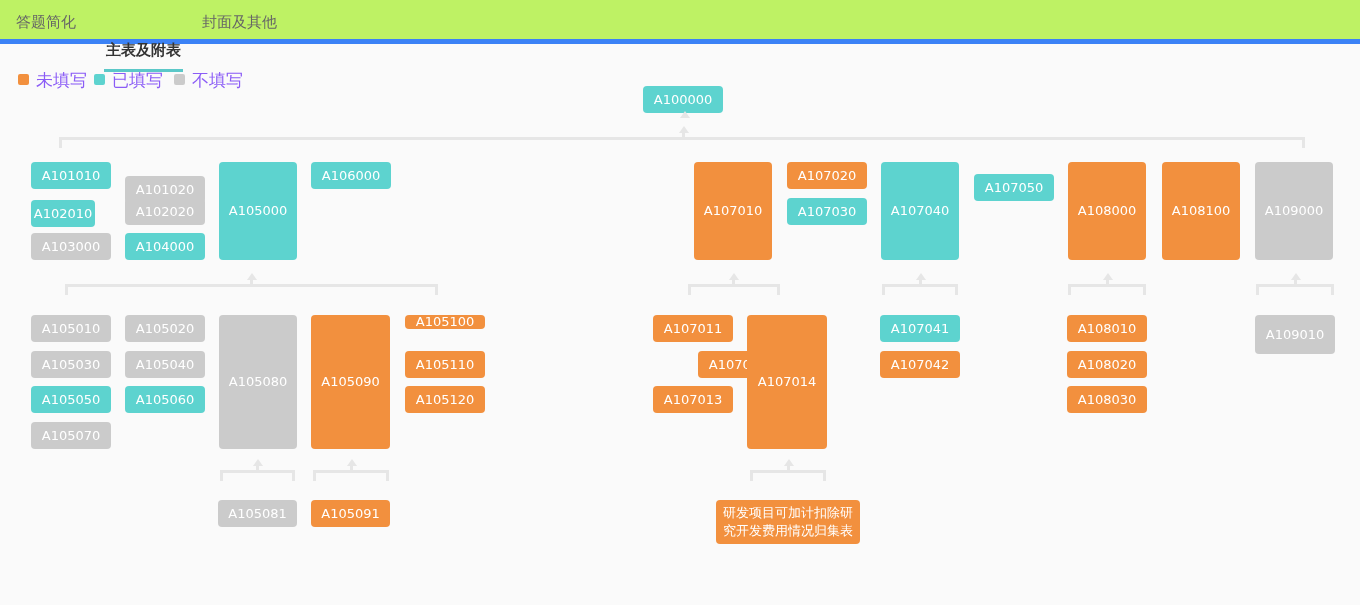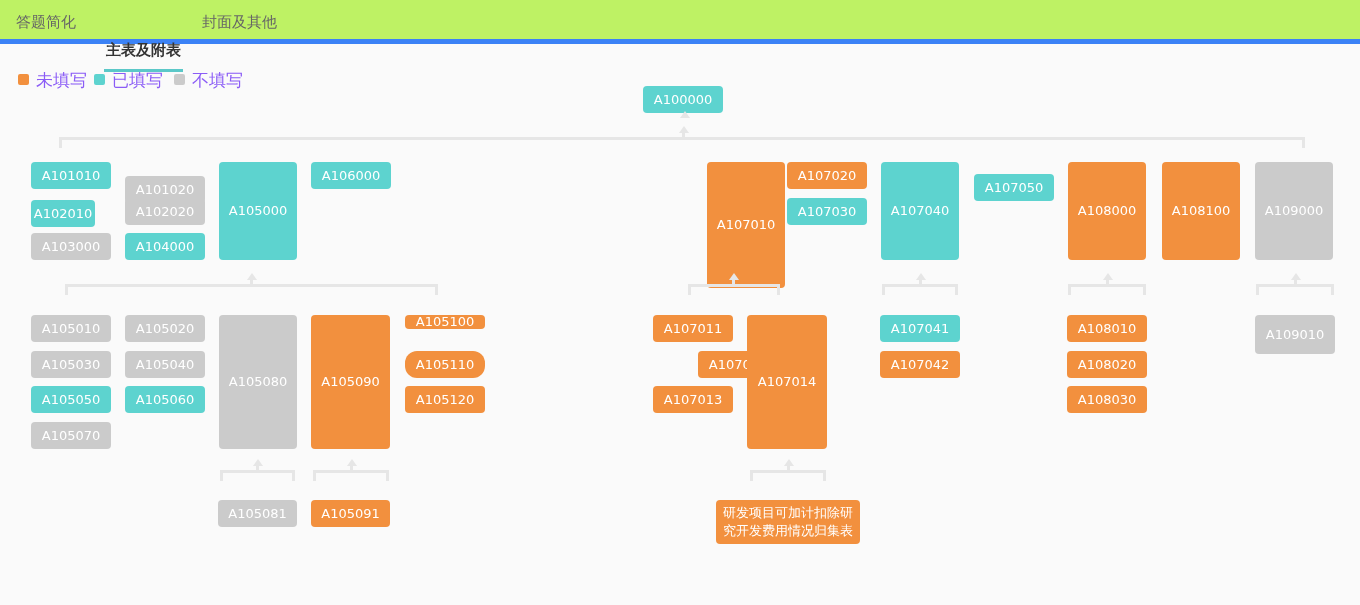--- a/index.html
+++ b/index.html
@@ -91,39 +91,39 @@
 <div id="canvas">
     <div class="node c-teal" style="left: 643px; top: 42px; width: 80px; height: 27px;">A100000</div>
     <div class="node c-teal" style="left: 31px; top: 118px; width: 80px; height: 27px;">A101010</div>
     <div class="node c-gray" style="left: 125px; top: 132px; width: 80px; height: 27px;">A101020</div>
     <div class="node c-teal" style="left: 31px; top: 156px; width: 64px; height: 27px;">A102010</div>
     <div class="node c-gray" style="left: 125px; top: 154px; width: 80px; height: 27px;">A102020</div>
     <div class="node c-gray" style="left: 31px; top: 189px; width: 80px; height: 27px;">A103000</div>
     <div class="node c-teal" style="left: 125px; top: 189px; width: 80px; height: 27px;">A104000</div>
     <div class="node c-teal" style="left: 219px; top: 118px; width: 78px; height: 98px;">A105000</div>
     <div class="node c-teal" style="left: 311px; top: 118px; width: 80px; height: 27px;">A106000</div>
-    <div class="node c-orange" style="left: 694px; top: 118px; width: 78px; height: 126px; margin-left: 13px;">A107010</div>
+    <div class="node c-orange" style="left: 694px; top: 118px; width: 78px; height: 98px;">A107010</div>
     <div class="node c-orange" style="left: 787px; top: 118px; width: 80px; height: 27px;">A107020</div>
     <div class="node c-teal" style="left: 787px; top: 154px; width: 80px; height: 27px;">A107030</div>
     <div class="node c-teal" style="left: 881px; top: 118px; width: 78px; height: 98px;">A107040</div>
     <div class="node c-teal" style="left: 974px; top: 130px; width: 80px; height: 27px;">A107050</div>
     <div class="node c-orange" style="left: 1068px; top: 118px; width: 78px; height: 98px;">A108000</div>
     <div class="node c-orange" style="left: 1162px; top: 118px; width: 78px; height: 98px;">A108100</div>
     <div class="node c-gray" style="left: 1255px; top: 118px; width: 78px; height: 98px;">A109000</div>
     <div class="node c-gray" style="left: 31px; top: 271px; width: 80px; height: 27px;">A105010</div>
     <div class="node c-gray" style="left: 125px; top: 271px; width: 80px; height: 27px;">A105020</div>
     <div class="node c-gray" style="left: 31px; top: 307px; width: 80px; height: 27px;">A105030</div>
     <div class="node c-gray" style="left: 125px; top: 307px; width: 80px; height: 27px;">A105040</div>
     <div class="node c-teal" style="left: 31px; top: 342px; width: 80px; height: 27px;">A105050</div>
     <div class="node c-teal" style="left: 125px; top: 342px; width: 80px; height: 27px;">A105060</div>
     <div class="node c-gray" style="left: 31px; top: 378px; width: 80px; height: 27px;">A105070</div>
     <div class="node c-gray" style="left: 219px; top: 271px; width: 78px; height: 134px;">A105080</div>
     <div class="node c-orange" style="left: 311px; top: 271px; width: 79px; height: 134px;">A105090</div>
     <div class="node c-orange" style="left: 405px; top: 271px; width: 80px; height: 14px;">A105100</div>
-    <div class="node c-orange" style="left: 405px; top: 307px; width: 80px; height: 27px; border-radius: 12px;">A105110</div>
+    <div class="node c-orange" style="left: 405px; top: 307px; width: 80px; height: 27px;">A105110</div>
     <div class="node c-orange" style="left: 405px; top: 342px; width: 80px; height: 27px;">A105120</div>
     <div class="node c-orange" style="left: 653px; top: 271px; width: 80px; height: 27px;">A107011</div>
     <div class="node c-orange" style="left: 653px; top: 307px; width: 80px; height: 27px; margin-left: 45px;">A107012</div>
     <div class="node c-orange" style="left: 653px; top: 342px; width: 80px; height: 27px;">A107013</div>
     <div class="node c-orange" style="left: 747px; top: 271px; width: 80px; height: 134px;">A107014</div>
     <div class="node c-teal" style="left: 880px; top: 271px; width: 80px; height: 27px;">A107041</div>
     <div class="node c-orange" style="left: 880px; top: 307px; width: 80px; height: 27px;">A107042</div>
     <div class="node c-orange" style="left: 1067px; top: 271px; width: 80px; height: 27px;">A108010</div>
     <div class="node c-orange" style="left: 1067px; top: 307px; width: 80px; height: 27px;">A108020</div>
     <div class="node c-orange" style="left: 1067px; top: 342px; width: 80px; height: 27px;">A108030</div>

